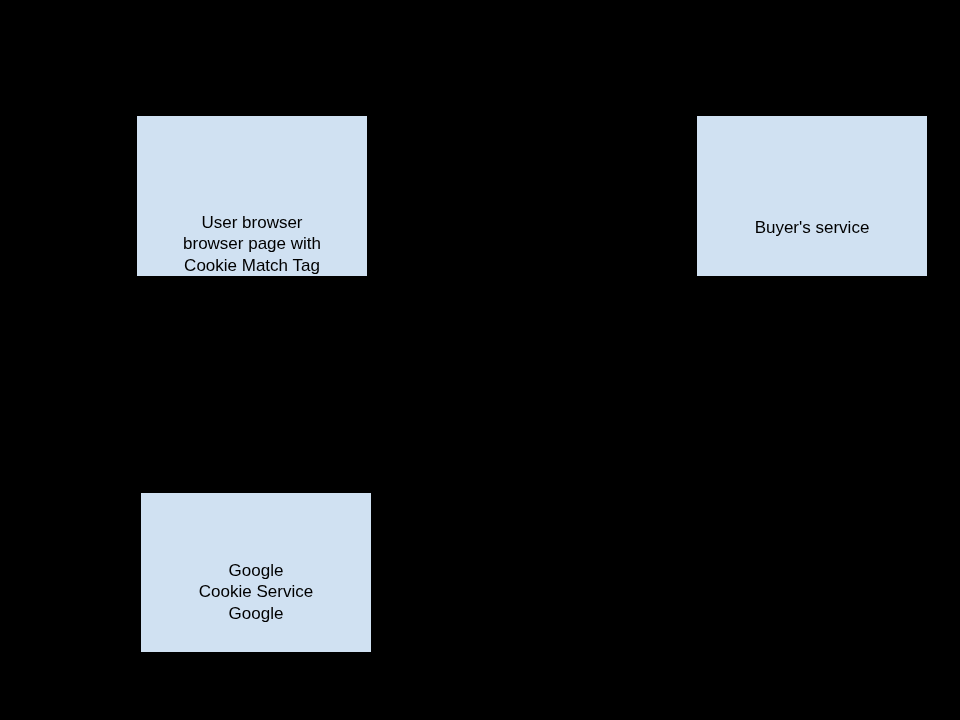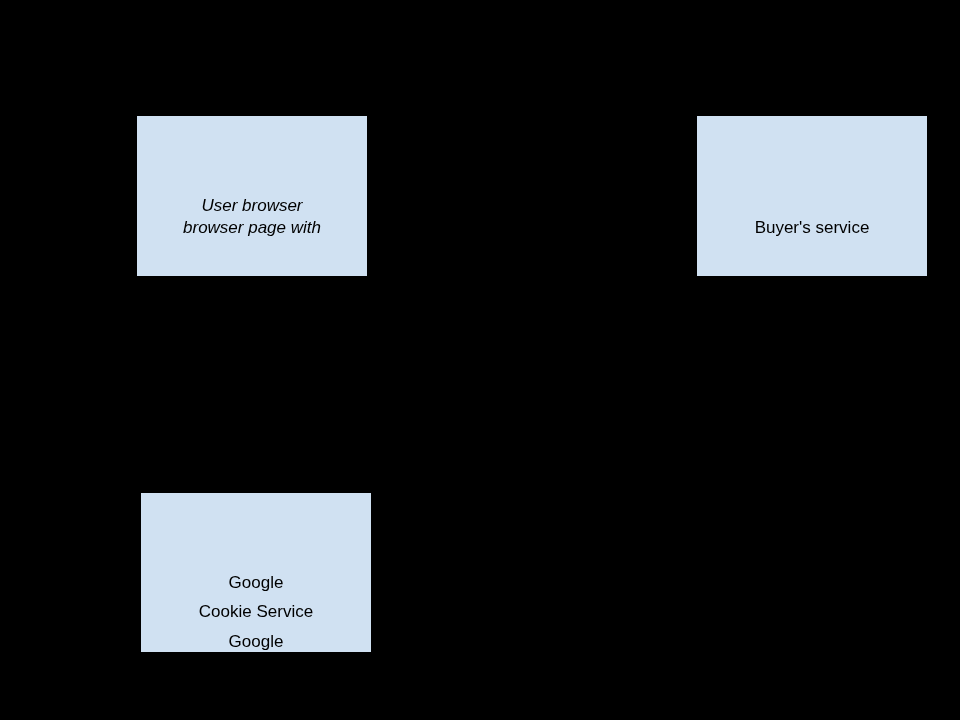--- a/index.html
+++ b/index.html
@@ -35,54 +35,53 @@
   .node .line {
     display: block;
   }
 
   
   #node-user-browser {
     left: 136px;
     top: 115px;
     width: 232px;
     height: 162px;
-    justify-content: center;
+    justify-content: flex-end;
     padding-top: 41px;
-    font-style: italic;
   }
 
   
   #node-buyers-service {
     left: 696px;
     top: 115px;
     width: 232px;
     height: 162px;
     justify-content: center;
     padding-top: 63px;
   }
 
   
   #node-google-cms {
     left: 140px;
     top: 492px;
     width: 232px;
     height: 161px;
-    justify-content: flex-end;
+    justify-content: center;
     padding-top: 39px;
-    gap: 8px;
   }
 </style>
 </head>
 <body>
 
 <div id="canvas">
 
   <div class="node" id="node-user-browser">
     <span class="line">User browser</span>
     <span class="line">browser page with</span>
+    <span class="line">Cookie Match Tag</span>
   </div>
 
   <div class="node" id="node-buyers-service">
     <span class="line">Buyer's service</span>
   </div>
 
   <div class="node" id="node-google-cms">
     <span class="line">Google</span>
     <span class="line">Cookie Service</span>
     <span class="line">Google</span>

